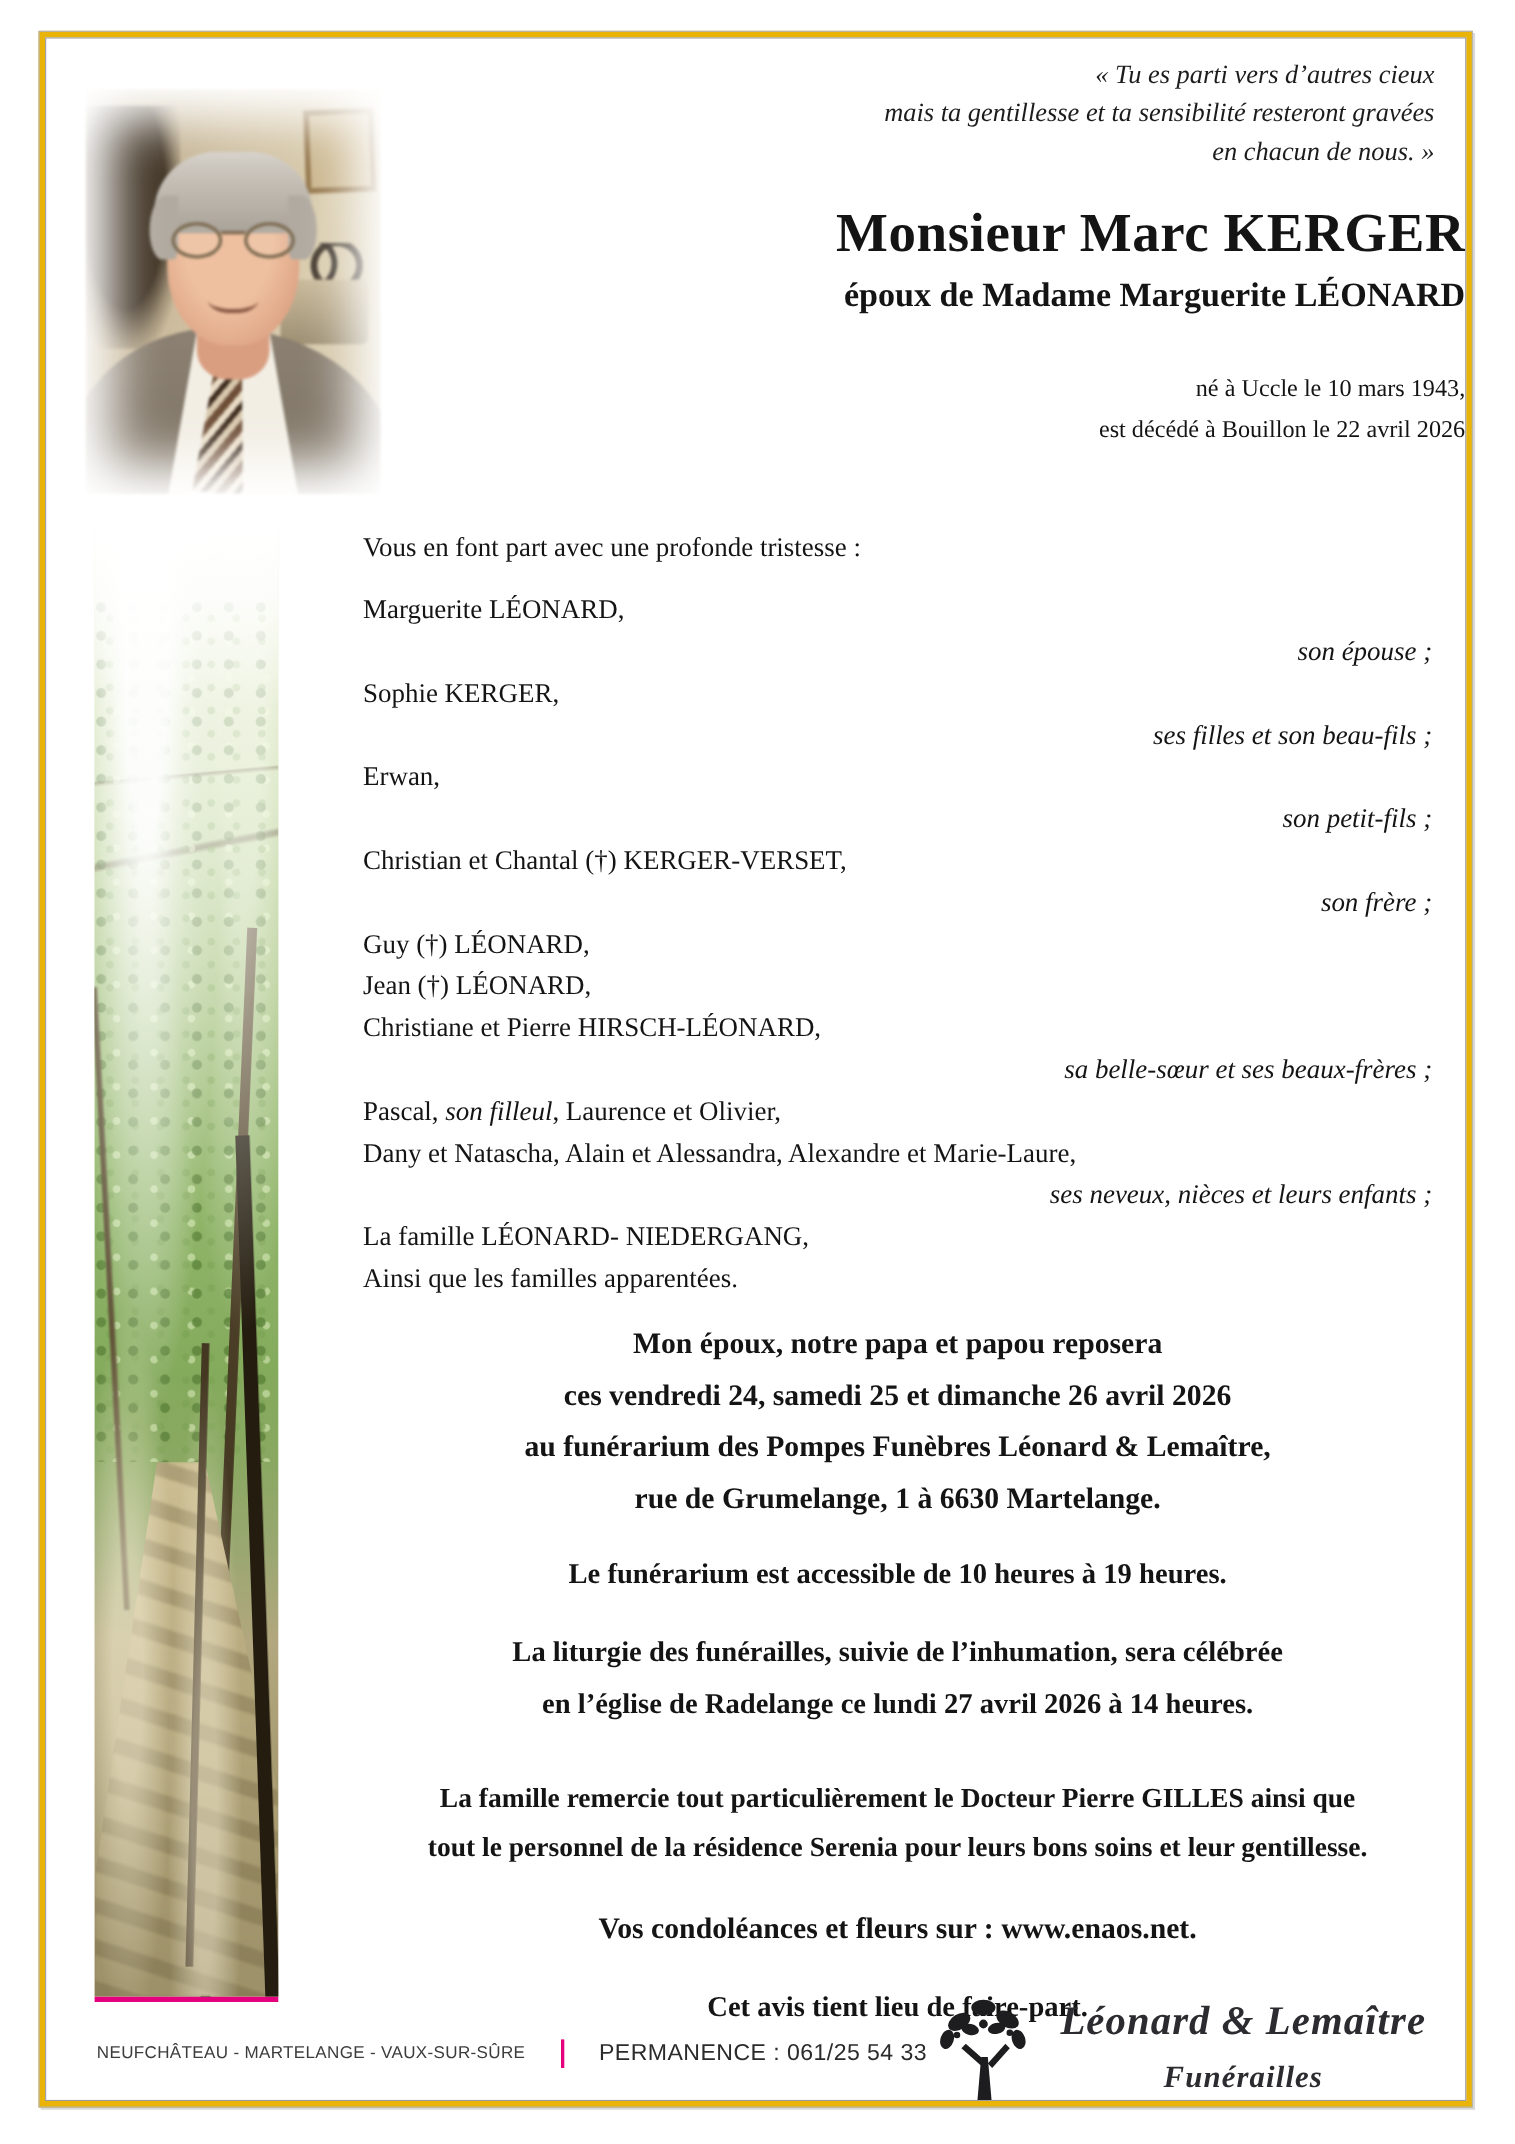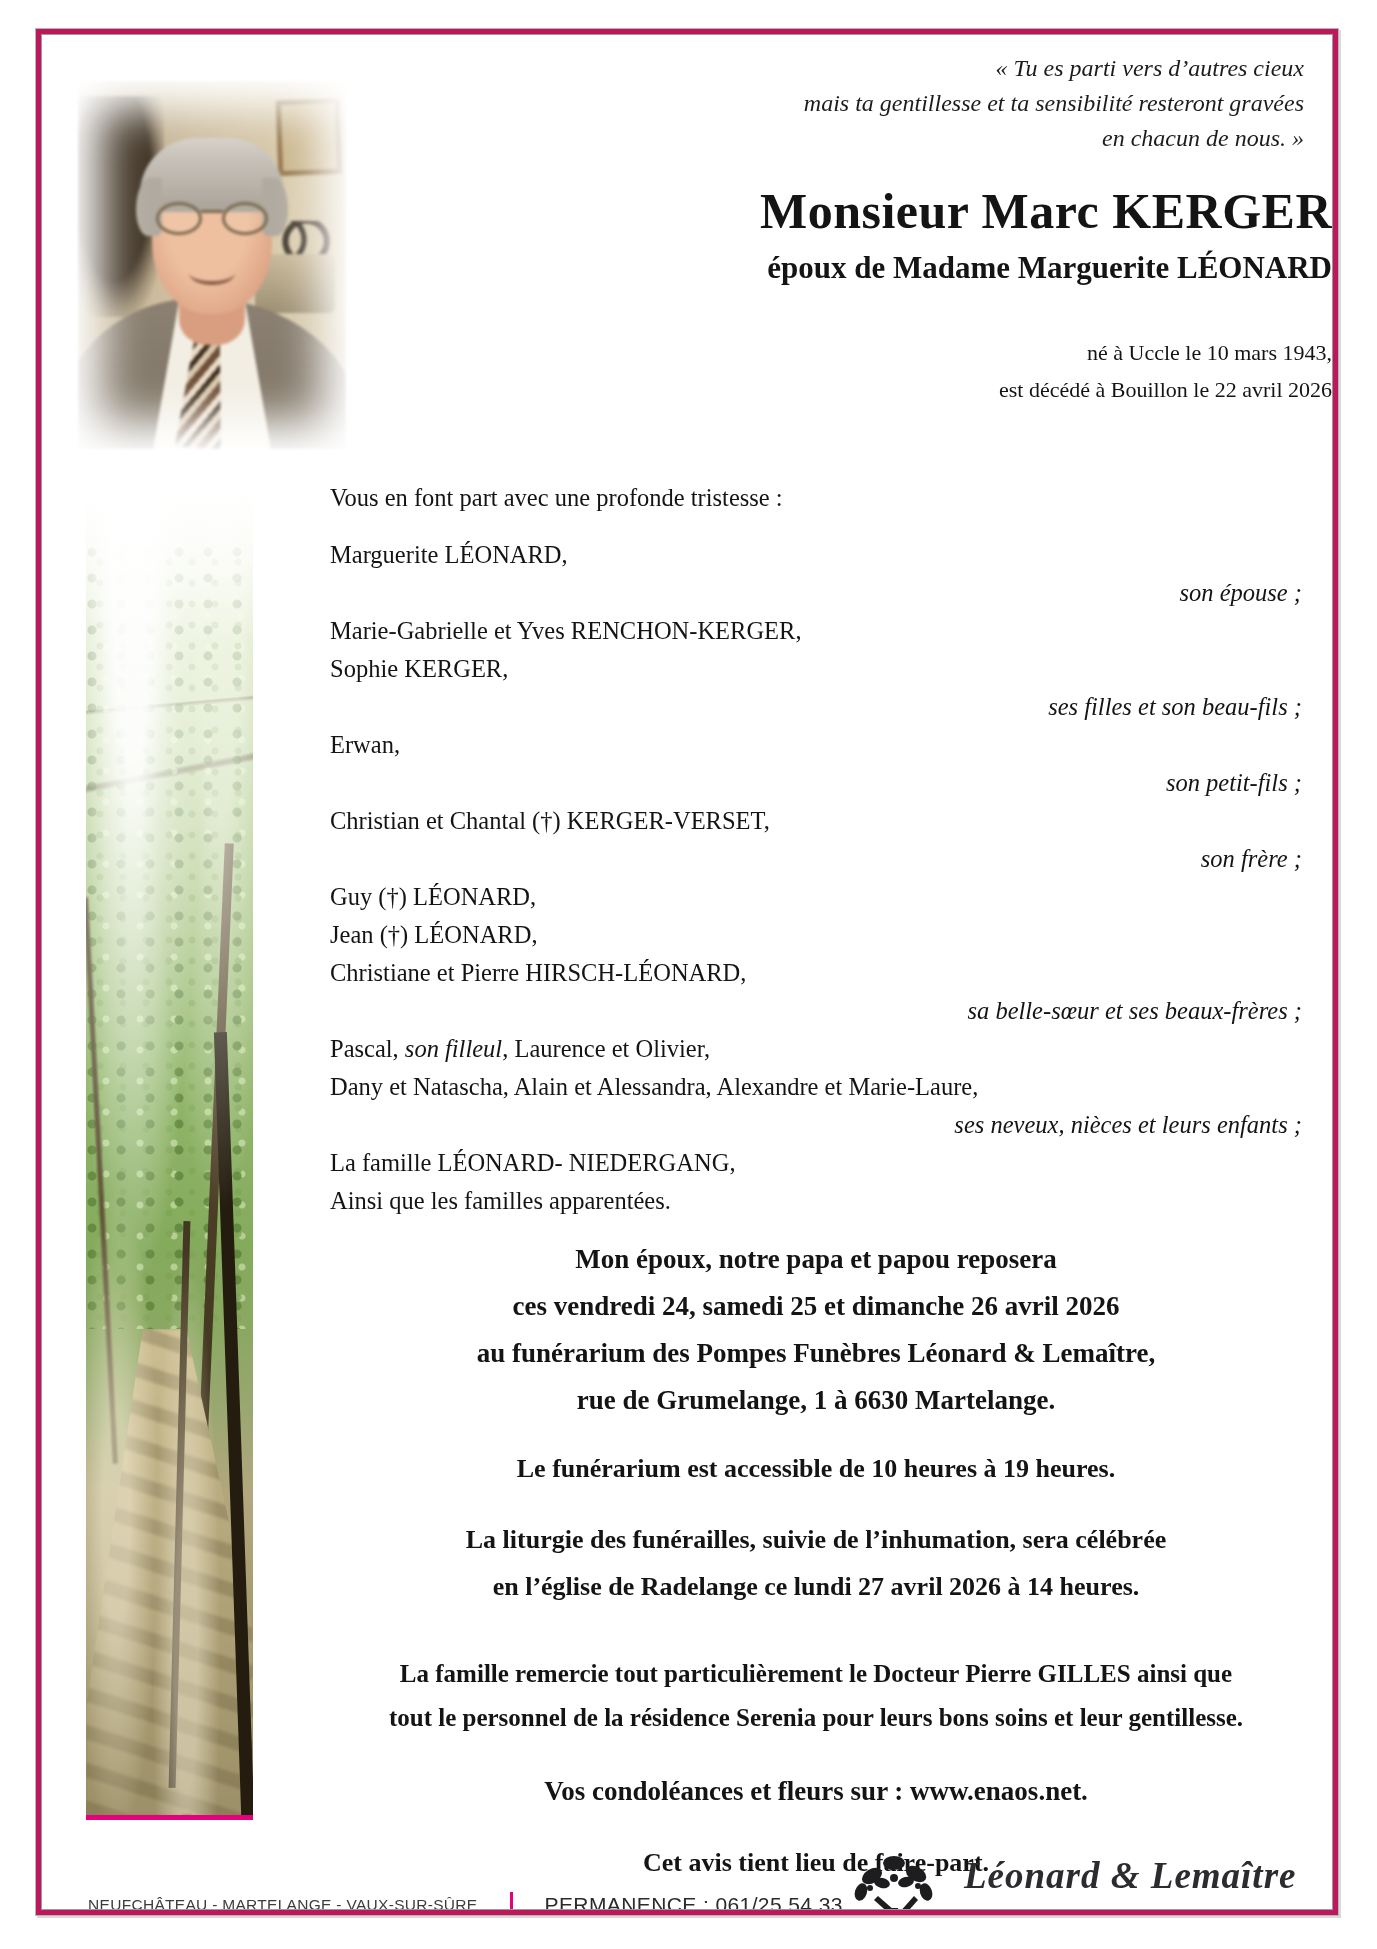--- a/index.html
+++ b/index.html
@@ -1,19 +1,19 @@
 <!DOCTYPE html>
 <html lang="fr"><head>
 <meta charset="utf-8">
 <style>
   html,body{margin:0;padding:0;background:#fff;}
   body{width:1377px;height:1949px;position:relative;font-family:"Liberation Serif",serif;color:#141414;}
 
   .page{position:absolute;left:35px;top:28px;width:1304px;height:1888px;
-        border:1px solid #b5b5b5;box-shadow:2px 2px 0 #d9d9d9;background:#be185d;padding:5px;box-sizing:border-box;}
+        border:1px solid #b5b5b5;box-shadow:2px 2px 0 #d9d9d9;background:#eab308;padding:5px;box-sizing:border-box;}
   .page-inner{border:1px solid #9b9b9b;width:100%;height:100%;box-sizing:border-box;position:relative;background:#fff;overflow:hidden;}
 
   
   .top-row{position:relative;height:430px;}
   .quote{padding:16px 28px 0 0;text-align:right;font-style:italic;font-size:24px;line-height:35px;color:#1c1c1c;}
   .head{width:100%;text-align:right;}
   .title{font-size:50px;font-weight:bold;margin-top:26px;letter-spacing:.5px;}
   .subtitle{font-size:31px;font-weight:bold;margin-top:10px;}
   .dates{font-size:22px;line-height:37px;margin-top:48px;}
 
@@ -171,21 +171,20 @@
           <div class="f-topfade"></div>
         </div>
         <div class="forest-underline accent-bg" style="background: rgb(229, 1, 125);"></div>
       </div>
 
       <div class="content">
         <div class="intro">Vous en font part avec une profonde tristesse :</div>
 
         <div class="fl-name">Marguerite LÉONARD,</div>
         <div class="fl-rel">son épouse ;</div>
-        <div class="fl-name">Marie-Gabrielle et Yves RENCHON-KERGER,</div>
         <div class="fl-name">Sophie KERGER,</div>
         <div class="fl-rel">ses filles et son beau-fils ;</div>
         <div class="fl-name">Erwan,</div>
         <div class="fl-rel">son petit-fils ;</div>
         <div class="fl-name">Christian et Chantal (†) KERGER-VERSET,</div>
         <div class="fl-rel">son frère ;</div>
         <div class="fl-name">Guy (†) LÉONARD,</div>
         <div class="fl-name">Jean (†) LÉONARD,</div>
         <div class="fl-name">Christiane et Pierre HIRSCH-LÉONARD,</div>
         <div class="fl-rel">sa belle-sœur et ses beaux-frères ;</div>

